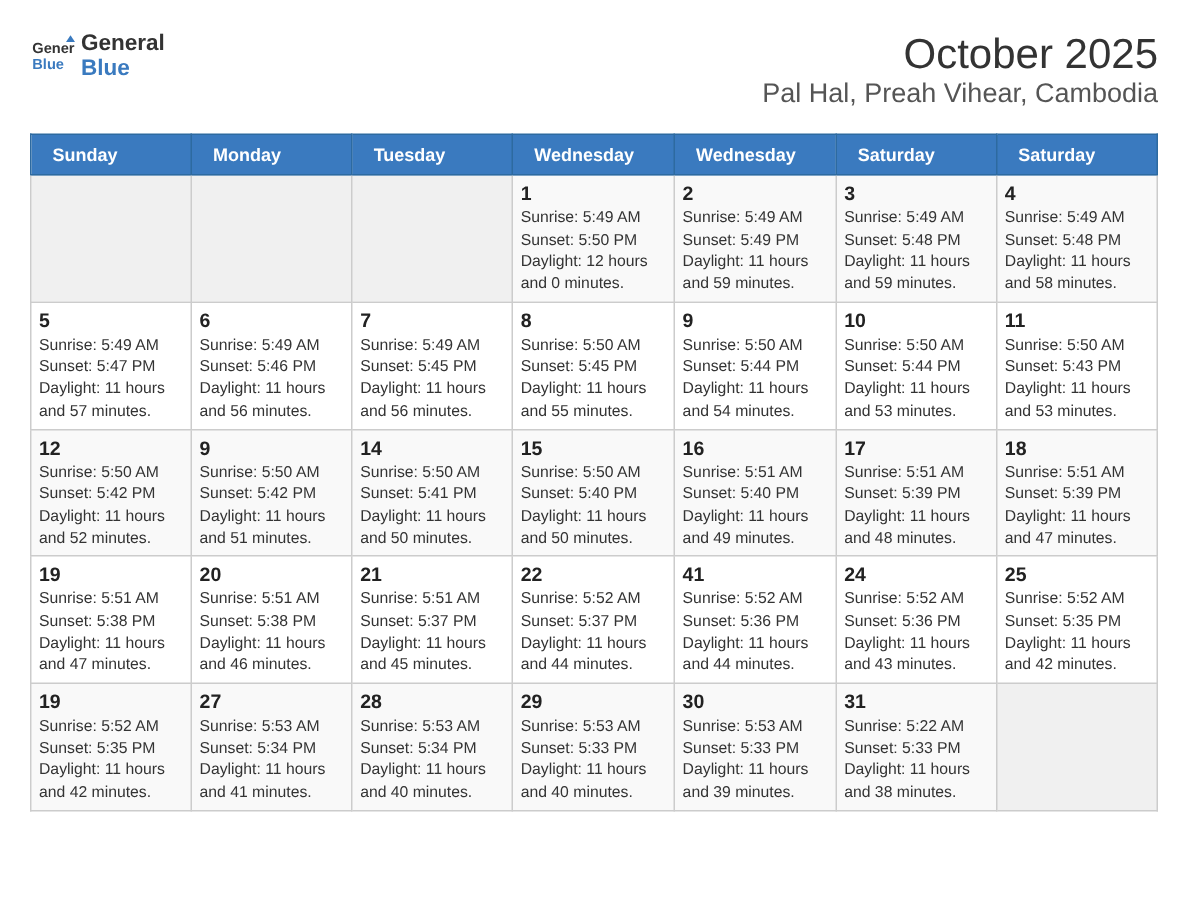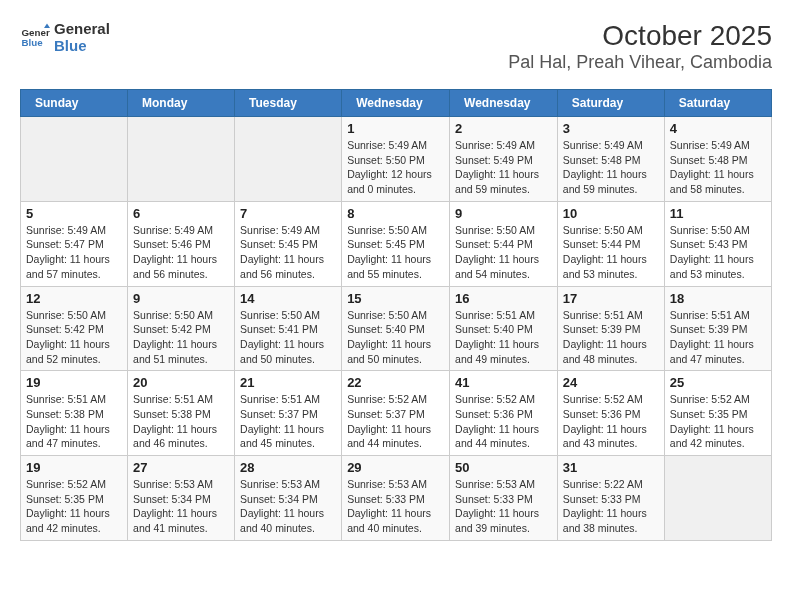--- a/index.html
+++ b/index.html
@@ -321,21 +321,21 @@
 and 40 minutes.</div>
         </td>
         <td>
           <div class="day-number">29</div>
           <div class="day-info" style="white-space: pre-line;">Sunrise: 5:53 AM
 Sunset: 5:33 PM
 Daylight: 11 hours
 and 40 minutes.</div>
         </td>
         <td>
-          <div class="day-number">50</div>
+          <div class="day-number">30</div>
           <div class="day-info" style="white-space: pre-line;">Sunrise: 5:53 AM
 Sunset: 5:33 PM
 Daylight: 11 hours
 and 39 minutes.</div>
         </td>
         <td>
           <div class="day-number">31</div>
           <div class="day-info" style="white-space: pre-line;">Sunrise: 5:22 AM
 Sunset: 5:33 PM
 Daylight: 11 hours

